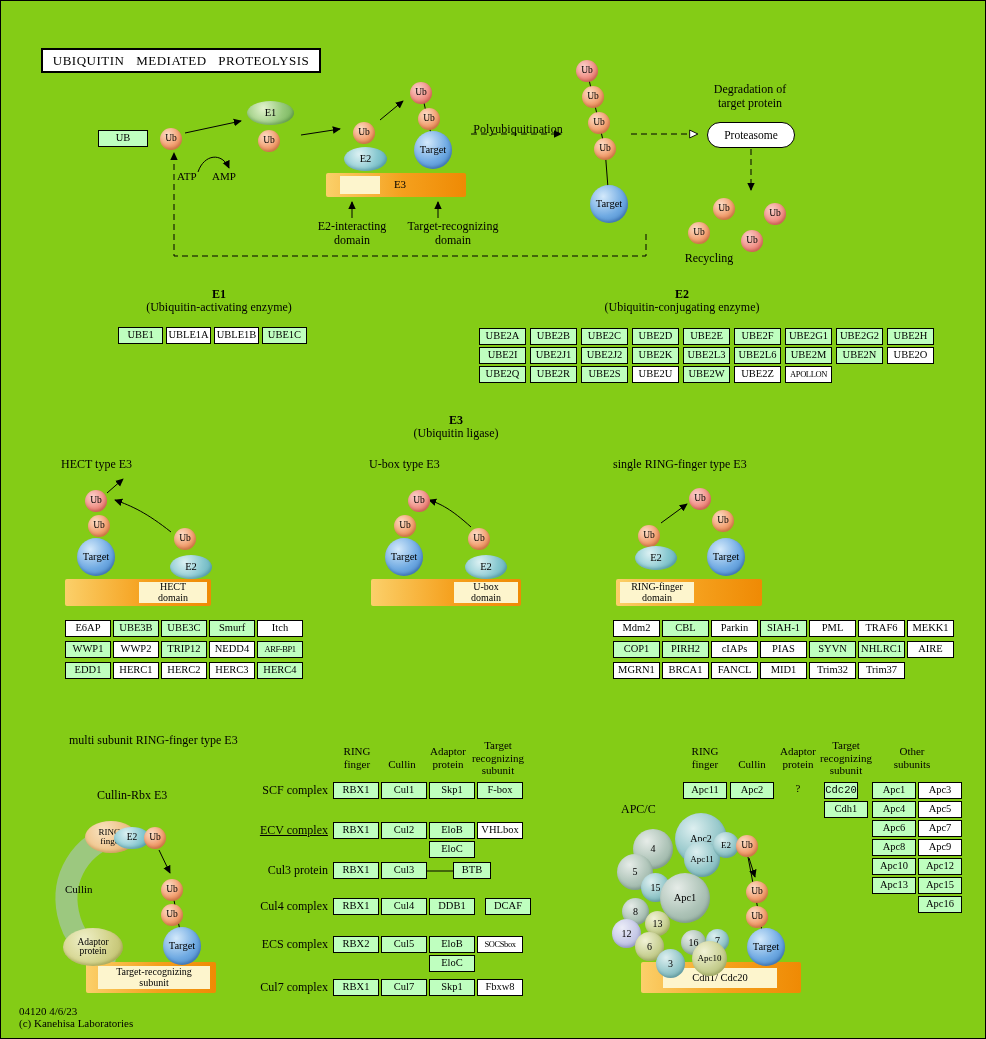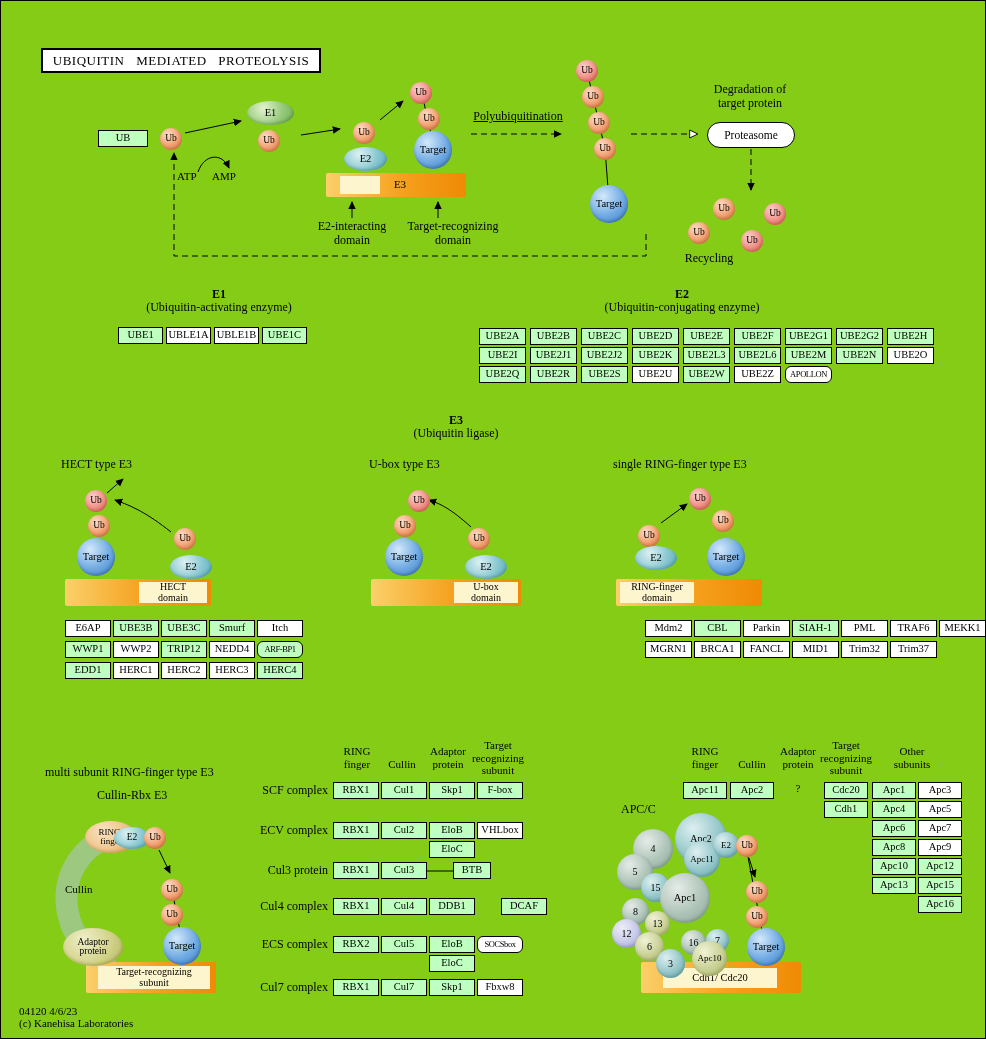--- a/index.html
+++ b/index.html
@@ -39,21 +39,21 @@
   .b-olive{ background:radial-gradient(circle at 35% 30%, #f1f2d6, #c8d093 55%, #a8b26c); box-shadow:inset -1px -2px 3px rgba(100,110,40,.3); }
   .b-lav  { background:radial-gradient(circle at 35% 30%, #ecedf8, #c6c9e7 55%, #a5a9d1); box-shadow:inset -1px -2px 3px rgba(70,75,130,.3); }
   .bubble { font-size:10px; }
 
   .prot { position:absolute; border:1px solid #000; border-radius:13px; background:#fff; display:flex; align-items:center;
           justify-content:center; font-size:11.5px; z-index:4; }
 
   .gbox { border:1px solid #000; background:#bfffbf; display:flex; align-items:center; justify-content:center;
           font-size:10.5px; line-height:1; }
   .gbox.white { background:#fff; }
-  .gbox.tight { font-size:8.5px; letter-spacing:-.4px;border-radius:6px; }
+  .gbox.tight { font-size:8.5px; letter-spacing:-.4px; }
   .gbox.spacer { visibility:hidden; }
   .cell { position:absolute; width:46px; height:17px; z-index:2; }
   .genegrid { position:absolute; z-index:2; }
   .generow { display:flex; gap:var(--gx,2px); margin-bottom:var(--gy,4px); }
   .genegrid .gbox { width:var(--gw,46px); height:var(--gh,17px); }
 </style>
 </head>
 <body>
 
 <div id="canvas">
@@ -109,21 +109,21 @@
 
   <div class="circ ub-o" style="left:159px;top:127px;width:22px;height:22px;">Ub</div>
   <div class="ell e1g" style="left:246px;top:100px;width:47px;height:24px;">E1</div>
   <div class="circ ub-o" style="left:257px;top:129px;width:22px;height:22px;">Ub</div>
   <div class="circ ub-o" style="left:352px;top:121px;width:22px;height:22px;">Ub</div>
   <div class="ell e2t" style="left:343px;top:146px;width:43px;height:24px;">E2</div>
   <div class="circ ub-r" style="left:409px;top:81px;width:22px;height:22px;">Ub</div>
   <div class="circ ub-o" style="left:417px;top:107px;width:22px;height:22px;">Ub</div>
   <div class="circ tgt" style="left:413px;top:130px;width:38px;height:38px;">Target</div>
 
-  <div class="lbl c" style="left:517px;top:109px;text-decoration:underline;">Polyubiquitination</div>
+  <div class="lbl c" style="left:517px;top:122px;">Polyubiquitination</div>
   <div class="lbl c" style="left:351px;top:219px;">E2-interacting
 domain</div>
   <div class="lbl c" style="left:452px;top:219px;">Target-recognizing
 domain</div>
 
   <div class="circ ub-r" style="left:575px;top:59px;width:22px;height:22px;">Ub</div>
   <div class="circ ub-o" style="left:581px;top:85px;width:22px;height:22px;">Ub</div>
   <div class="circ ub-o" style="left:587px;top:111px;width:22px;height:22px;">Ub</div>
   <div class="circ ub-o" style="left:593px;top:137px;width:22px;height:22px;">Ub</div>
   <div class="circ tgt" style="left:589px;top:184px;width:38px;height:38px;">Target</div>
@@ -233,41 +233,50 @@
 
   <div class="lbl" style="left:612px;top:457px;">single RING-finger type E3</div>
   <div class="bar" style="left:615px;top:578px;width:146px;height:27px;"></div>
   <div class="palebox" style="left:619px;top:581px;width:74px;height:21px;">RING-finger
 domain</div>
   <div class="circ ub-r" style="left:688px;top:487px;width:22px;height:22px;">Ub</div>
   <div class="circ ub-o" style="left:711px;top:509px;width:22px;height:22px;">Ub</div>
   <div class="circ ub-o" style="left:637px;top:524px;width:22px;height:22px;">Ub</div>
   <div class="ell e2t" style="left:634px;top:545px;width:42px;height:24px;">E2</div>
   <div class="circ tgt" style="left:706px;top:537px;width:38px;height:38px;">Target</div>
-  <div class="genegrid" style="left:644px;top:619px;--gw:47px;--gx:2px;--gy:4px;">
+  <div class="genegrid" style="left:612px;top:619px;--gw:47px;--gx:2px;--gy:4px;">
       <div class="generow">
         <div class="gbox white">Mdm2</div>
         <div class="gbox">CBL</div>
         <div class="gbox white">Parkin</div>
         <div class="gbox">SIAH-1</div>
         <div class="gbox white">PML</div>
         <div class="gbox white">TRAF6</div>
         <div class="gbox white">MEKK1</div>
       </div>
       <div class="generow">
+        <div class="gbox">COP1</div>
+        <div class="gbox">PIRH2</div>
+        <div class="gbox white">cIAPs</div>
+        <div class="gbox white">PIAS</div>
+        <div class="gbox">SYVN</div>
+        <div class="gbox">NHLRC1</div>
+        <div class="gbox white">AIRE</div>
+      </div>
+      <div class="generow">
         <div class="gbox white">MGRN1</div>
         <div class="gbox white">BRCA1</div>
         <div class="gbox white">FANCL</div>
         <div class="gbox white">MID1</div>
         <div class="gbox white">Trim32</div>
         <div class="gbox white">Trim37</div>
       </div>
     </div>
 
-  <div class="lbl" style="left:44px;top:733px;margin-top:32px;">multi subunit RING-finger type E3</div>
+  <div class="lbl" style="left:68px;top:733px;">multi subunit RING-finger type E3</div>
   <div class="lbl" style="left:96px;top:788px;">Cullin-Rbx E3</div>
   <div class="lbl s11" style="left:64px;top:882px;">Cullin</div>
   <div class="bar" style="left:85px;top:961px;width:130px;height:31px;"></div>
   <div class="palebox" style="left:97px;top:965px;width:112px;height:23px;">Target-recognizing
 subunit</div>
   <div class="ell ringe" style="left:84px;top:820px;width:52px;height:32px;">RING-
 finger</div>
   <div class="ell e2t" style="left:113px;top:826px;width:36px;height:22px;font-size:9.5px;">E2</div>
   <div class="circ ub-o" style="left:143px;top:826px;width:22px;height:22px;">Ub</div>
   <div class="circ ub-o" style="left:160px;top:878px;width:22px;height:22px;">Ub</div>
@@ -284,37 +293,37 @@
   <div class="lbl s11 c" style="left:497px;top:738px;">Target
 recognizing
 subunit</div>
 
   <div class="lbl r" style="left:227px;top:783px;">SCF complex</div>
   <div class="cell gbox" style="left:332px;top:781px;">RBX1</div>
   <div class="cell gbox" style="left:380px;top:781px;text-align:right;">Cul1</div>
   <div class="cell gbox" style="left:428px;top:781px;">Skp1</div>
   <div class="cell gbox" style="left:476px;top:781px;">F-box</div>
 
-  <div class="lbl r" style="left:227px;top:823px;">ECV complex</div>
+  <div class="lbl r" style="left:227px;top:823px;text-decoration:underline;">ECV complex</div>
   <div class="cell gbox" style="left:332px;top:821px;">RBX1</div>
   <div class="cell gbox" style="left:380px;top:821px;">Cul2</div>
   <div class="cell gbox" style="left:428px;top:821px;">EloB</div>
   <div class="cell gbox white" style="left:476px;top:821px;">VHLbox</div>
   <div class="cell gbox" style="left:428px;top:840px;">EloC</div>
 
   <div class="lbl r" style="left:227px;top:863px;">Cul3 protein</div>
   <div class="cell gbox" style="left:332px;top:861px;">RBX1</div>
   <div class="cell gbox" style="left:380px;top:861px;">Cul3</div>
   <div class="cell gbox" style="left:452px;top:861px;width:38px;">BTB</div>
 
   <div class="lbl r" style="left:227px;top:899px;">Cul4 complex</div>
   <div class="cell gbox" style="left:332px;top:897px;">RBX1</div>
   <div class="cell gbox" style="left:380px;top:897px;">Cul4</div>
   <div class="cell gbox" style="left:428px;top:897px;">DDB1</div>
-  <div class="cell gbox" style="left:500px;top:897px;">DCAF</div>
+  <div class="cell gbox" style="left:484px;top:897px;">DCAF</div>
 
   <div class="lbl r" style="left:227px;top:937px;">ECS complex</div>
   <div class="cell gbox" style="left:332px;top:935px;">RBX2</div>
   <div class="cell gbox" style="left:380px;top:935px;">Cul5</div>
   <div class="cell gbox" style="left:428px;top:935px;">EloB</div>
   <div class="cell gbox white tight" style="left:476px;top:935px;">SOCSbox</div>
   <div class="cell gbox" style="left:428px;top:954px;">EloC</div>
 
   <div class="lbl r" style="left:227px;top:980px;">Cul7 complex</div>
   <div class="cell gbox" style="left:332px;top:978px;">RBX1</div>
@@ -329,21 +338,21 @@
 protein</div>
   <div class="lbl s11 c" style="left:845px;top:738px;">Target
 recognizing
 subunit</div>
   <div class="lbl s11 c" style="left:911px;top:744px;">Other
 subunits</div>
 
   <div class="cell gbox" style="left:682px;top:781px;width:44px;">Apc11</div>
   <div class="cell gbox" style="left:729px;top:781px;width:44px;">Apc2</div>
   <div class="lbl s11 c" style="left:797px;top:781px;">?</div>
-  <div class="cell gbox" style="left:823px;top:781px;width:44px;">Cdc20</div>
+  <div class="cell gbox" style="left:823px;top:781px;width:34px;font-family:Liberation Mono, monospace;">Cdc20</div>
   <div class="cell gbox" style="left:823px;top:800px;width:44px;">Cdh1</div>
   <div class="genegrid" style="left:871px;top:781px;--gw:44px;--gh:17px;--gx:2px;--gy:2px;">
       <div class="generow">
         <div class="gbox">Apc1</div>
         <div class="gbox white">Apc3</div>
       </div>
       <div class="generow">
         <div class="gbox">Apc4</div>
         <div class="gbox white">Apc5</div>
       </div>

